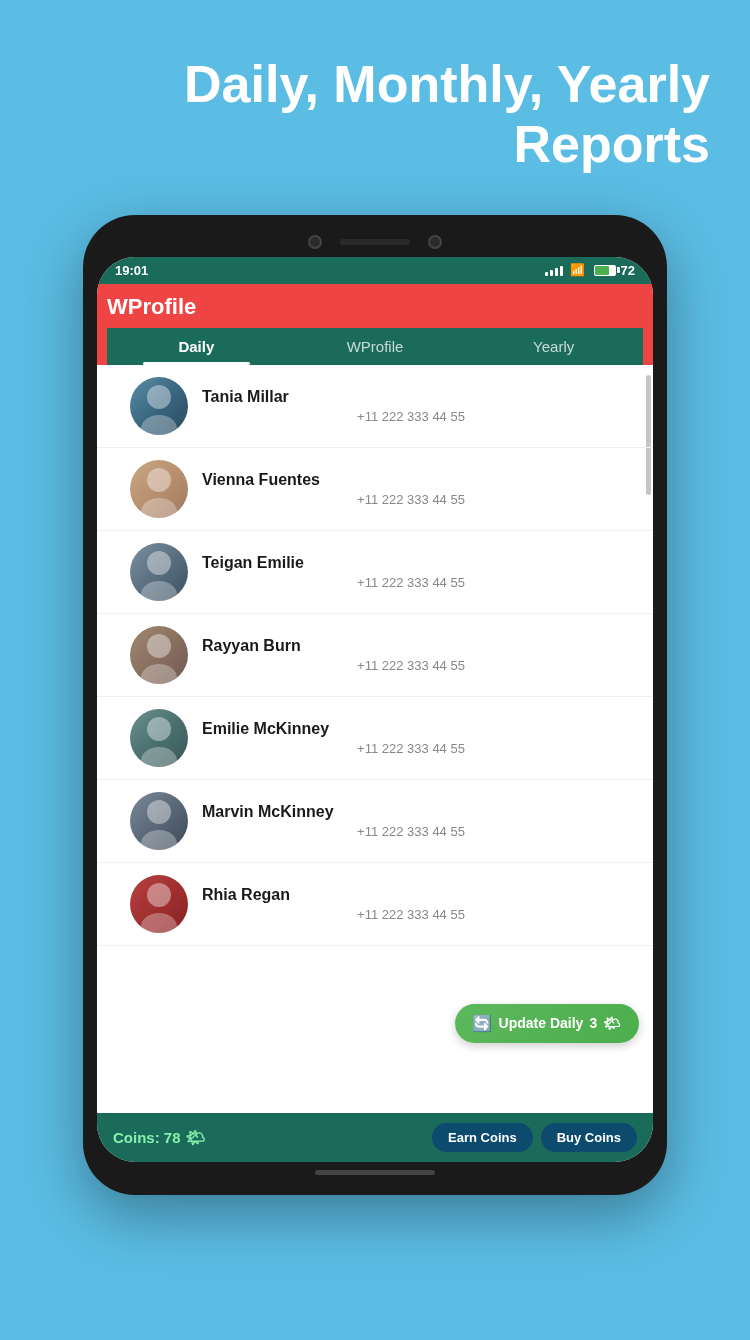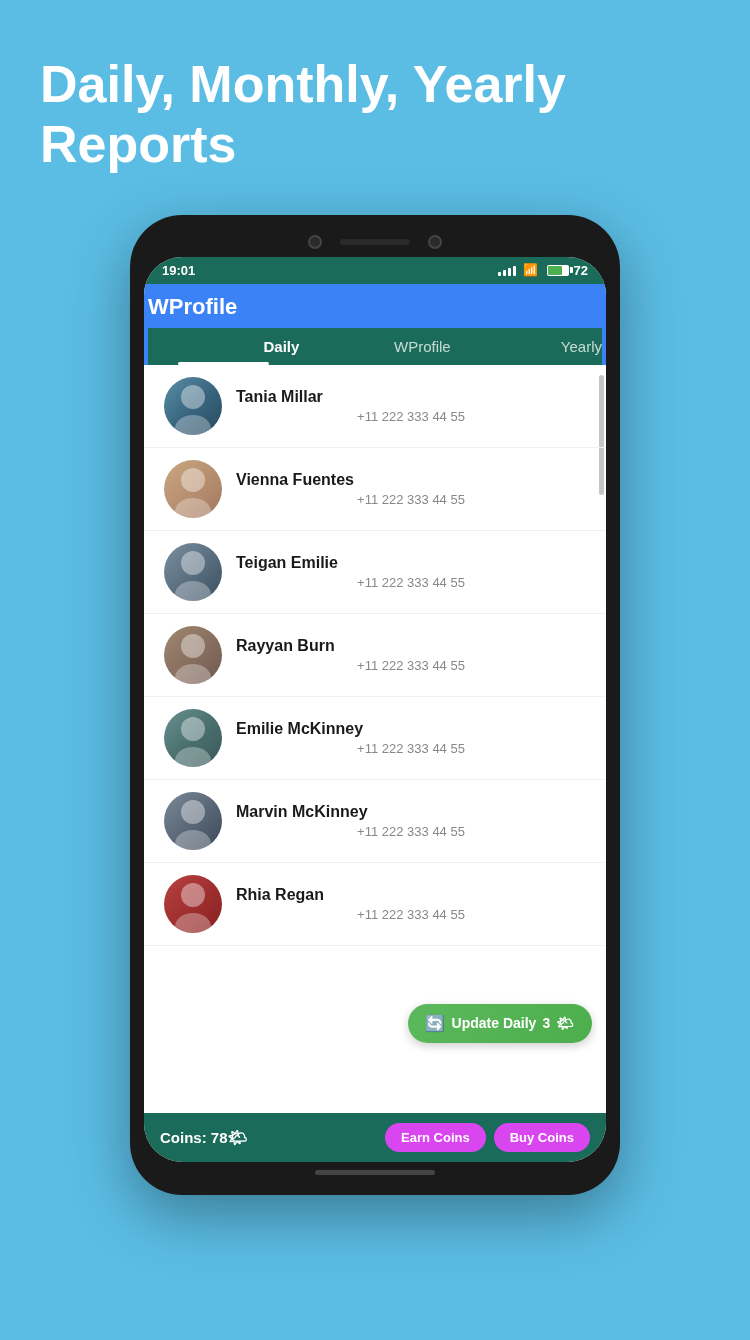--- a/index.html
+++ b/index.html
@@ -12,29 +12,29 @@
       display: flex;
       flex-direction: column;
       align-items: center;
       overflow: hidden;
     }
 
     .headline {
       color: #fff;
       font-size: 52px;
       font-weight: 800;
-      text-align: left;
+      text-align: right;
       margin-top: 55px;
       line-height: 1.15;
       padding: 0 40px;
     }
 
     .phone-wrapper {
       margin-top: 40px;
-      width: 490px;
+      width: 584px;
       height: 980px;
       background: #1a1a1a;
       border-radius: 52px;
       padding: 14px;
       box-shadow: 0 20px 60px rgba(0,0,0,0.35);
       position: relative;
       display: flex;
       flex-direction: column;
     }
 
@@ -136,40 +136,40 @@
     }
     .battery-fill {
       background: #4caf50;
       height: 100%;
       width: 72%;
       border-radius: 1px;
     }
 
     
     .app-bar {
-      background: #3b82f6;
-      padding: 10px 4px 0;
+      background: #ef4444;
+      padding: 10px 10px 0;
     }
 
     .app-title {
       color: #fff;
       font-size: 22px;
       font-weight: 700;
       padding-bottom: 8px;
     }
 
     
     .tabs {
       display: flex;
       background: #1a6b5a;
     }
 
     .tab {
       flex: 1;
-      text-align: right;
+      text-align: center;
       padding: 10px 0;
       color: rgba(255,255,255,0.75);
       font-size: 15px;
       font-weight: 500;
       cursor: pointer;
       position: relative;
     }
 
     .tab.active {
       color: #fff;
@@ -191,21 +191,21 @@
     .contact-list {
       flex: 1;
       background: #fff;
       overflow-y: auto;
       position: relative;
     }
 
     .contact-item {
       display: flex;
       align-items: center;
-      padding: 12px 20px;
+      padding: 12px 33px;
       border-bottom: 1px solid #f0f0f0;
       position: relative;
     }
 
     .contact-avatar {
       width: 58px;
       height: 58px;
       border-radius: 50%;
       margin-right: 14px;
       flex-shrink: 0;
@@ -271,38 +271,39 @@
     .bottom-bar {
       background: #1a6b5a;
       display: flex;
       align-items: center;
       justify-content: space-between;
       padding: 10px 16px;
       flex-shrink: 0;
     }
 
     .coins-display {
-      color: #ffffff;
+      color: #86efac;
       font-size: 15px;
       font-weight: 600;
       display: flex;
       align-items: center;
+      gap: 5px;
     }
 
     .cloud-emoji {
       font-size: 16px;
     }
 
     .bottom-buttons {
       display: flex;
       gap: 8px;
     }
 
     .bottom-btn {
-      background: #d946ef;
+      background: #0c4a6e;
       color: #fff;
       border: none;
       border-radius: 20px;
       padding: 7px 16px;
       font-size: 13px;
       font-weight: 700;
       cursor: pointer;
       text-align: center;
     }
 

